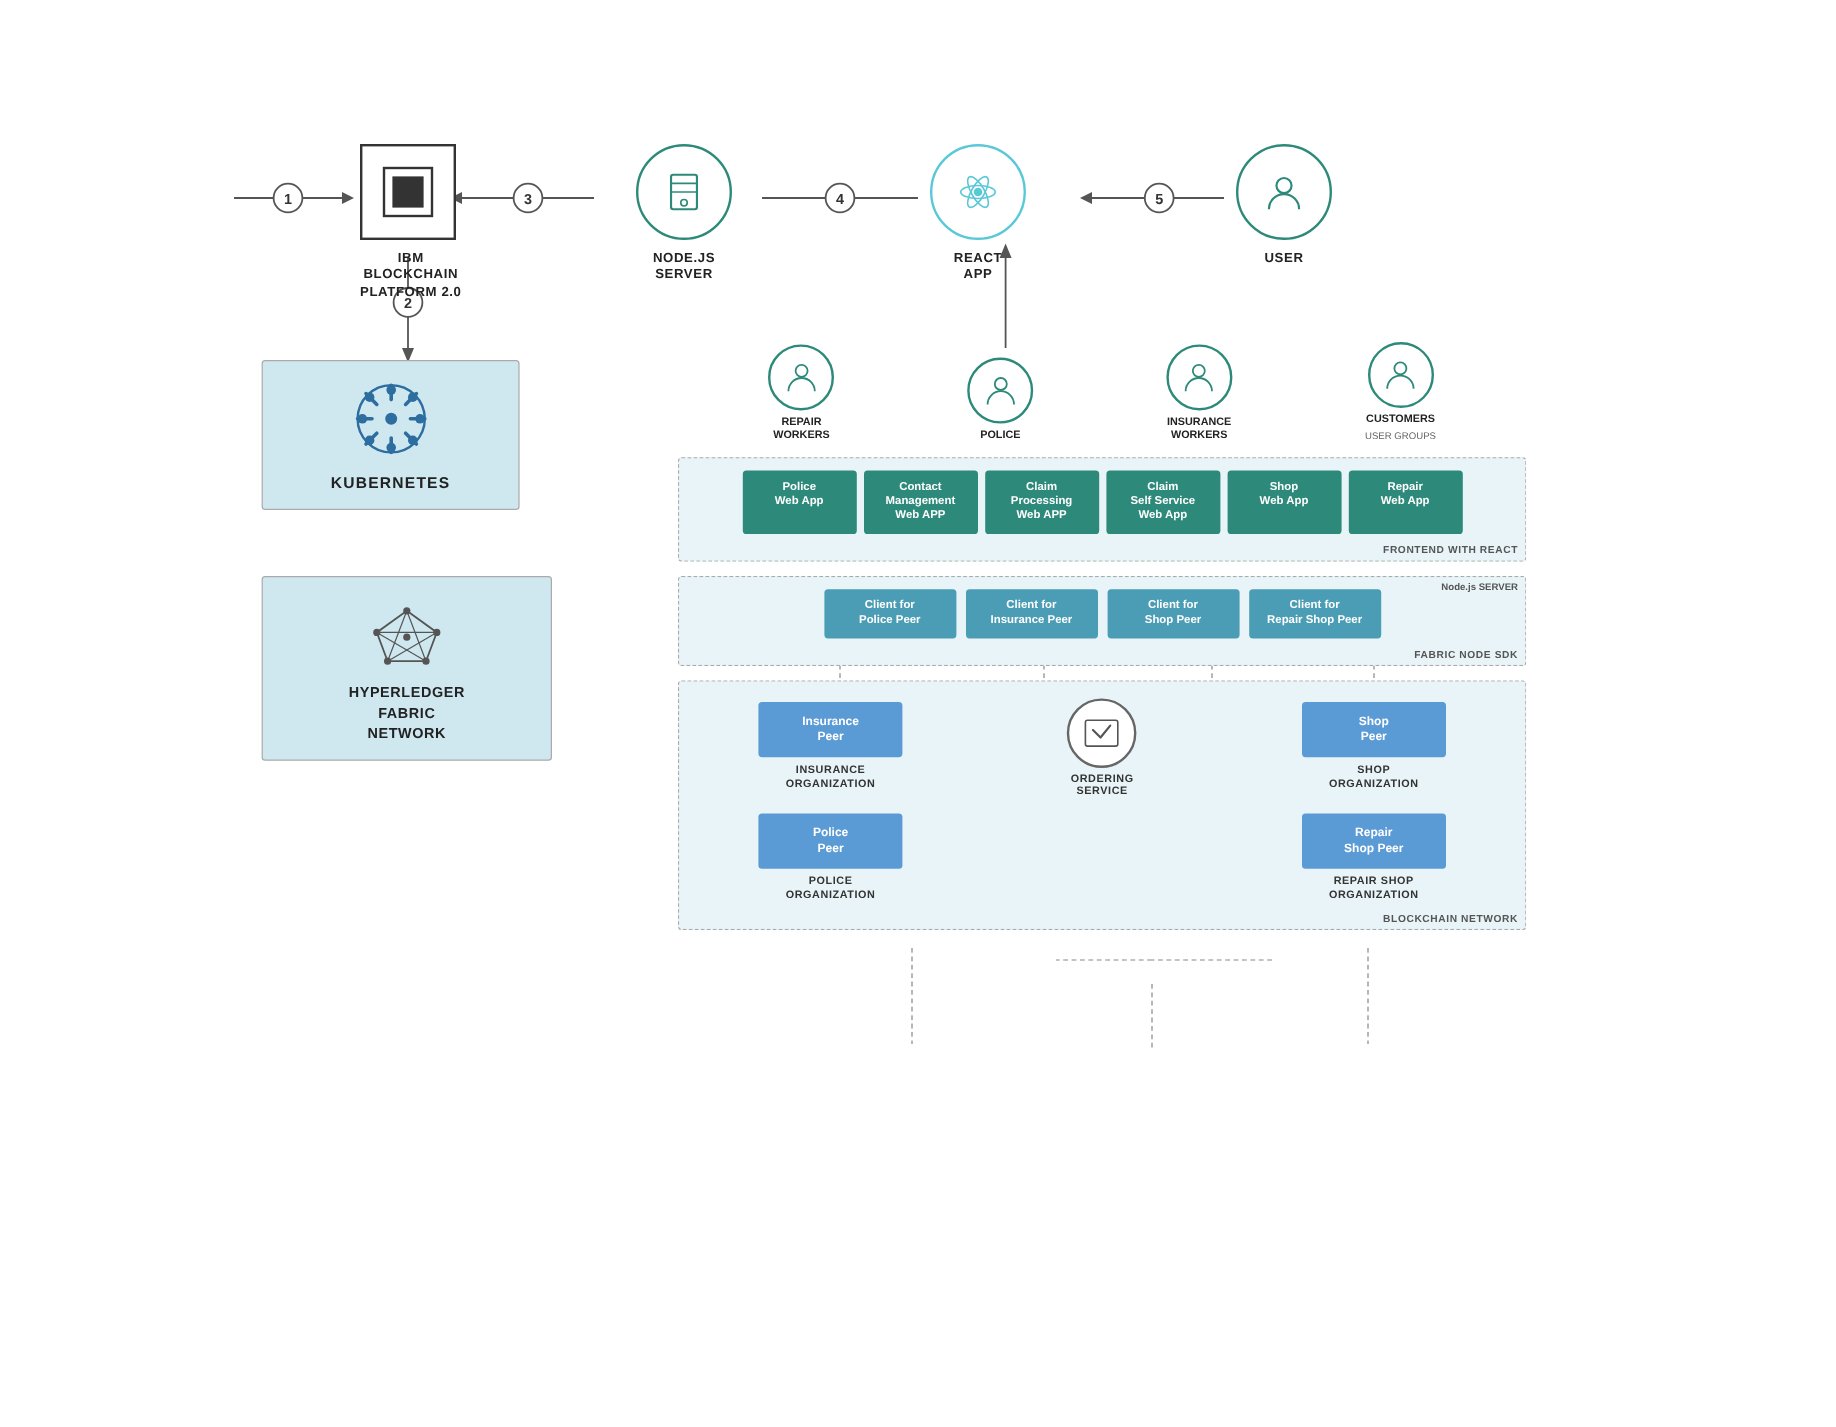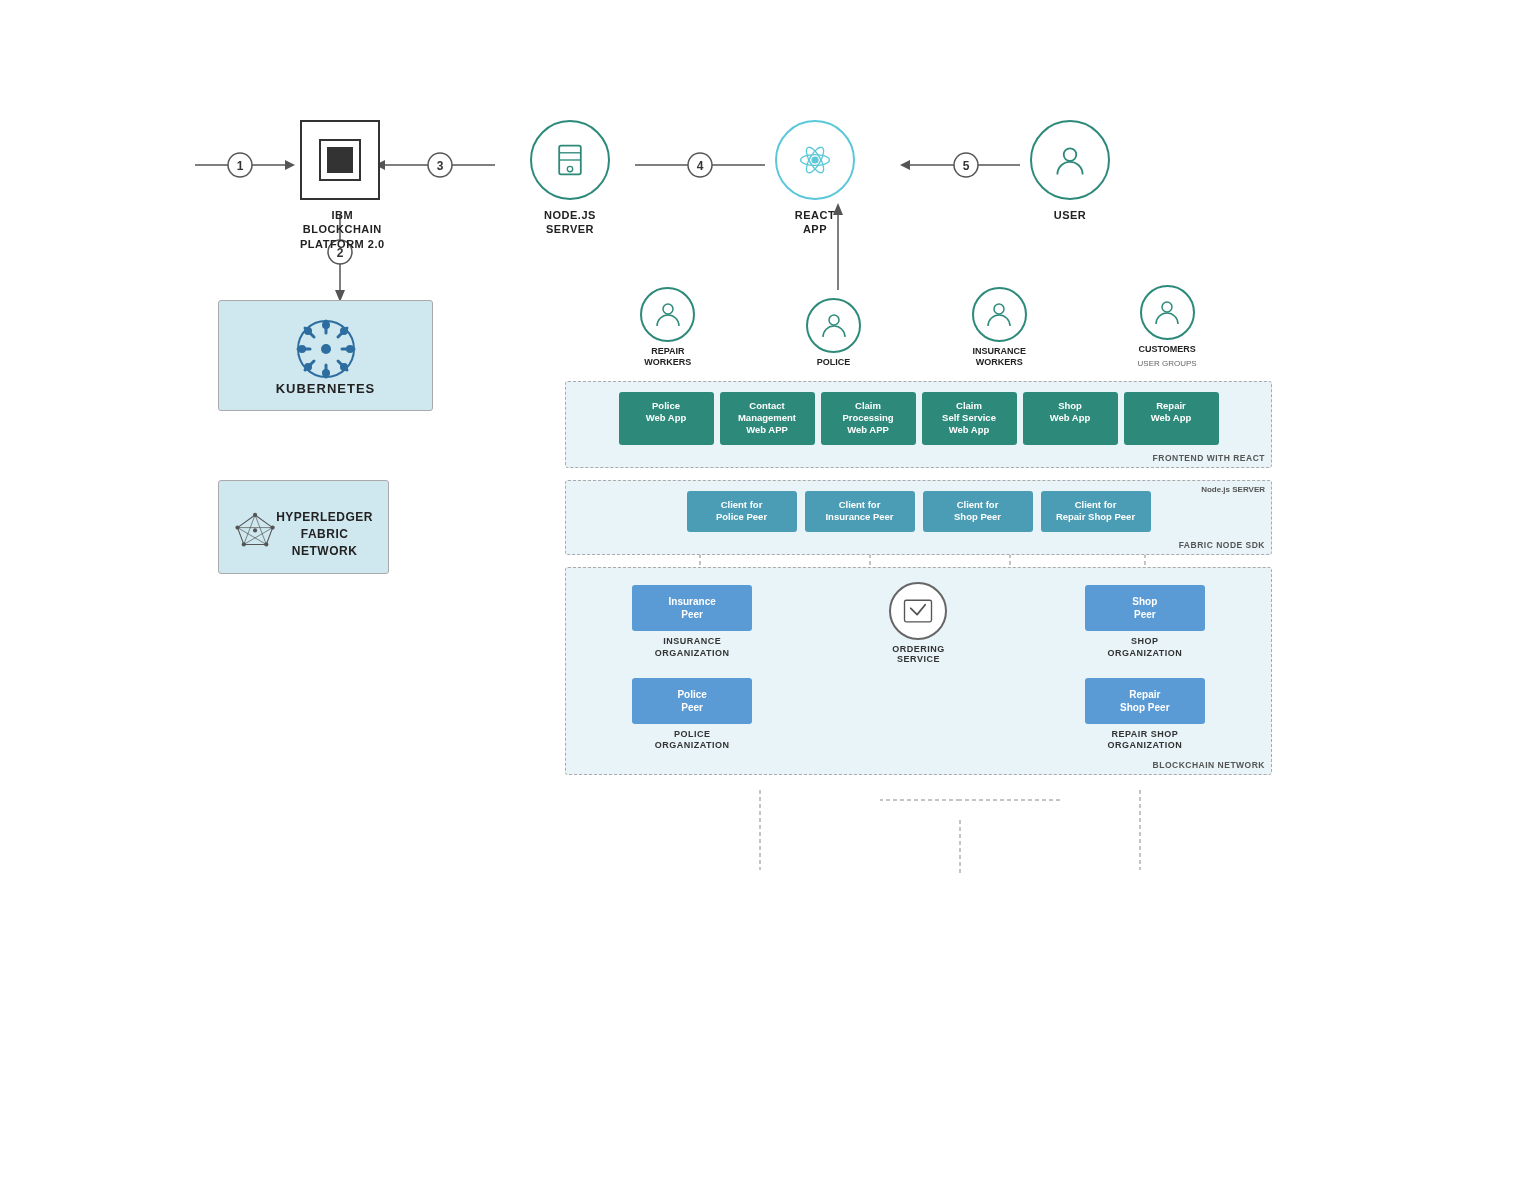--- a/index.html
+++ b/index.html
@@ -229,24 +229,24 @@
 
       <circle cx="30" cy="6" r="4" fill="#2d6da0"></circle>
       <circle cx="30" cy="54" r="4" fill="#2d6da0"></circle>
       <circle cx="6" cy="30" r="4" fill="#2d6da0"></circle>
       <circle cx="54" cy="30" r="4" fill="#2d6da0"></circle>
       <circle cx="12" cy="12" r="4" fill="#2d6da0"></circle>
       <circle cx="48" cy="48" r="4" fill="#2d6da0"></circle>
       <circle cx="48" cy="12" r="4" fill="#2d6da0"></circle>
       <circle cx="12" cy="48" r="4" fill="#2d6da0"></circle>
     </svg>
-    <div style="font-size:13px;font-weight:bold;letter-spacing:1px;margin-top:2px;color:#222;">KUBERNETES</div>
-  </div>
-
-  <div style="position:absolute; top:480px; left:218px; width:171px; background:#cfe8f0; border:1.5px solid #aaa; padding:18px 15px 14px; display:flex; flex-direction:row; align-items:center; border-radius:3px;">
+    <div style="font-size:13px;font-weight:bold;letter-spacing:1px;margin-top:16px;color:#222;">KUBERNETES</div>
+  </div>
+
+  <div style="position:absolute; top:480px; left:218px; width:242px; background:#cfe8f0; border:1.5px solid #aaa; padding:18px 15px 14px; display:flex; flex-direction:column; align-items:center; border-radius:3px;">
     <svg viewBox="0 0 60 60" width="60" height="60">
 
       <circle cx="30" cy="10" r="3" fill="#555"></circle>
       <circle cx="55" cy="28" r="3" fill="#555"></circle>
       <circle cx="46" cy="52" r="3" fill="#555"></circle>
       <circle cx="14" cy="52" r="3" fill="#555"></circle>
       <circle cx="5" cy="28" r="3" fill="#555"></circle>
       <polygon points="30,10 55,28 46,52 14,52 5,28" fill="none" stroke="#555" stroke-width="1.5"></polygon>
 
       <line x1="30" y1="10" x2="46" y2="52" stroke="#555" stroke-width="1"></line>

